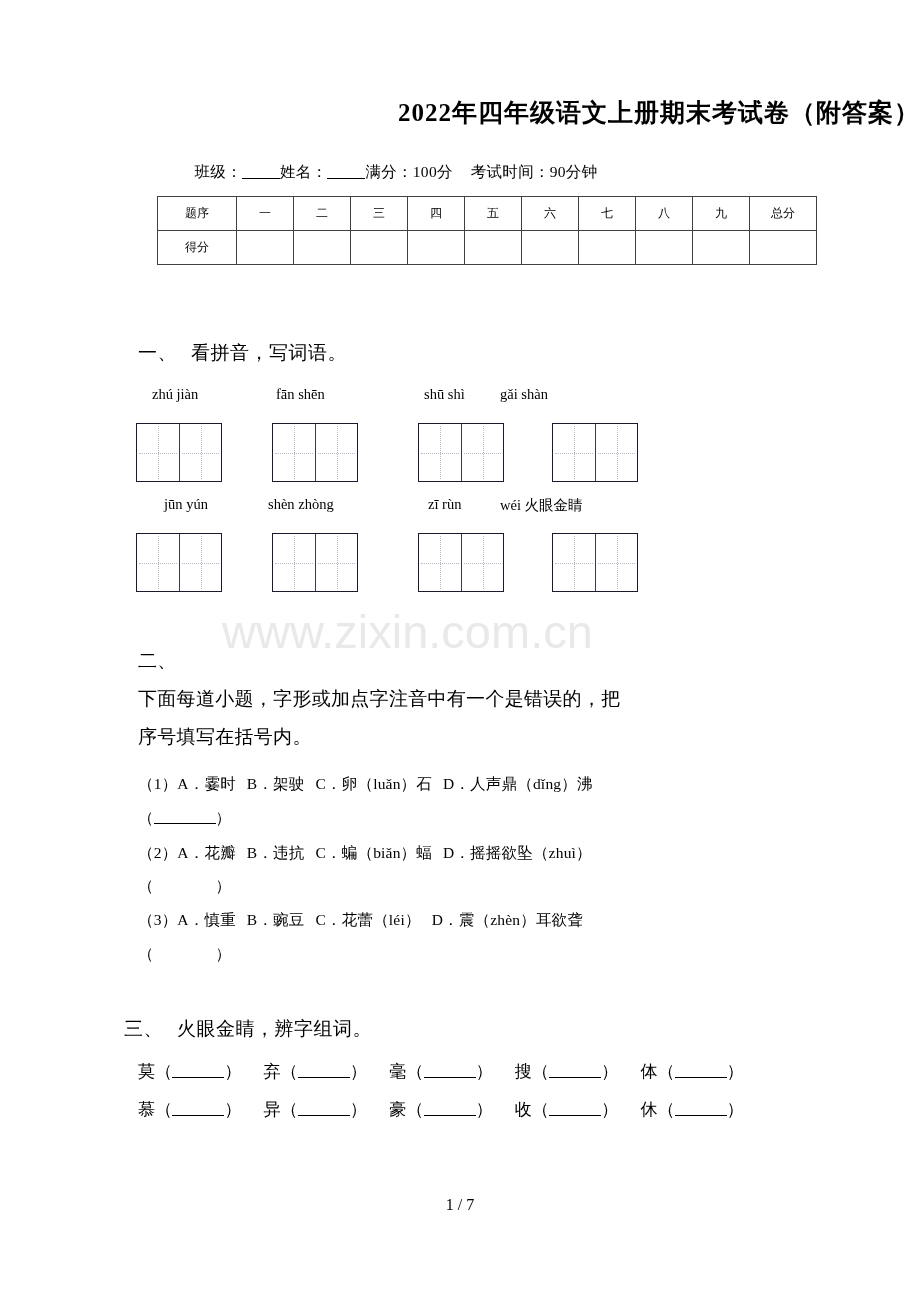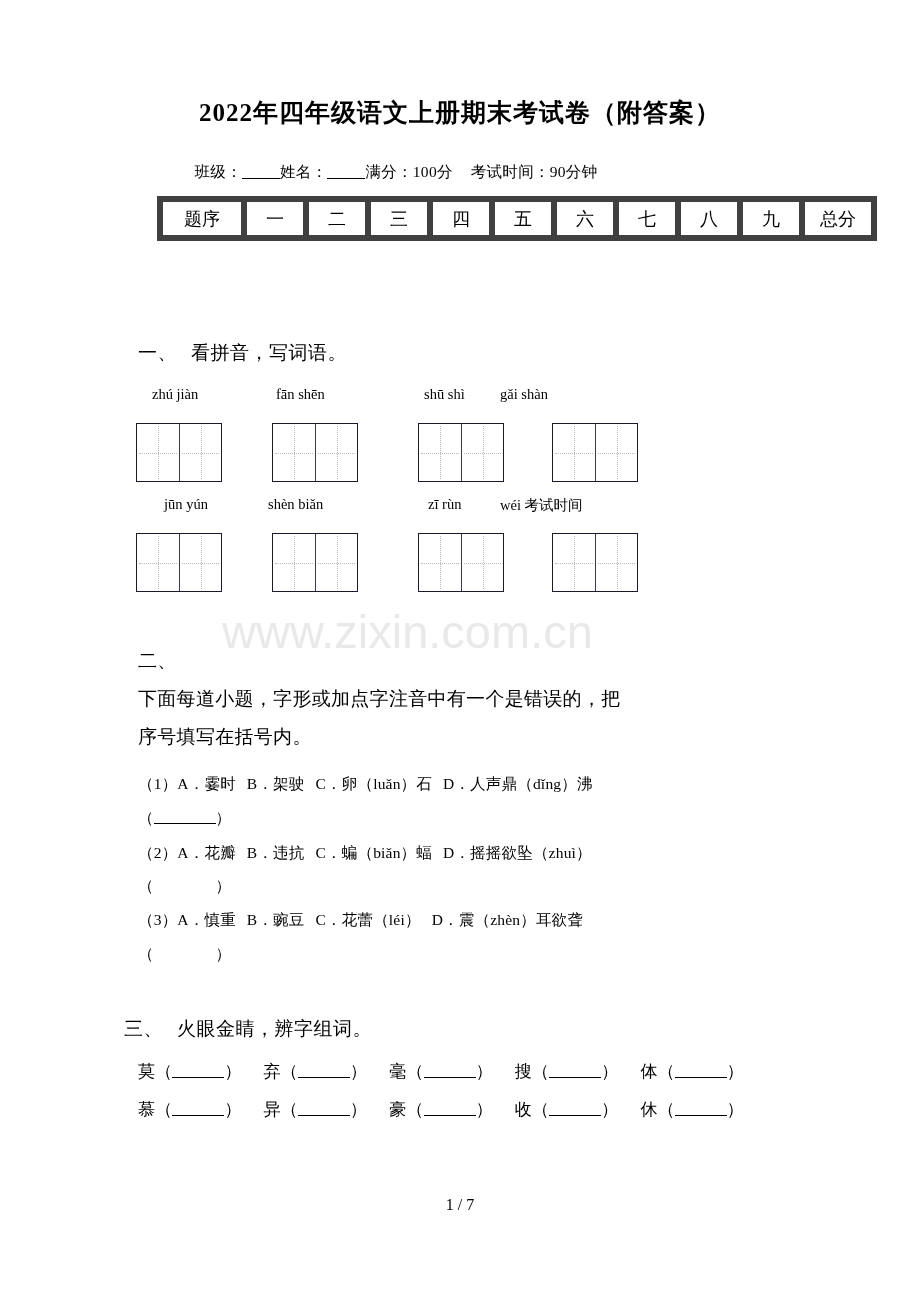--- a/index.html
+++ b/index.html
@@ -37,21 +37,21 @@
   }
 
   .content { position: relative; z-index: 2; }
 
   
   .title {
     position: absolute;
     left: 0;
     top: 96px;
     width: 920px;
-    text-align: center;
+    text-align: right;
     font-size: 25px;
     font-weight: bold;
     letter-spacing: 1px;
   }
   .subtitle {
     position: absolute;
     left: 0;
     top: 162px;
     width: 792px;
     text-align: center;
@@ -68,25 +68,25 @@
 
   
   .score-table {
     position: absolute;
     left: 157px;
     top: 196px;
     border-collapse: collapse;
     table-layout: fixed;
   }
   .score-table td {
-    border: 6px solid #404040;
+    border: 1px solid #404040;
     height: 33px;
     text-align: center;
     vertical-align: middle;
-    font-size: 18px;
+    font-size: 12px;
     padding: 0;
   }
   .score-table td.first { width: 78px; }
   .score-table td.num   { width: 56px; }
   .score-table td.total { width: 66px; }
 
   
   .sec-head {
     position: absolute;
     font-size: 19px;
@@ -214,20 +214,33 @@
         <td class="num">二</td>
         <td class="num">三</td>
         <td class="num">四</td>
         <td class="num">五</td>
         <td class="num">六</td>
         <td class="num">七</td>
         <td class="num">八</td>
         <td class="num">九</td>
         <td class="total">总分</td>
       </tr>
+      <tr>
+        <td class="first">得分</td>
+        <td class="num"></td>
+        <td class="num"></td>
+        <td class="num"></td>
+        <td class="num"></td>
+        <td class="num"></td>
+        <td class="num"></td>
+        <td class="num"></td>
+        <td class="num"></td>
+        <td class="num"></td>
+        <td class="total"></td>
+      </tr>
     </tbody>
       </table>
 
     <div class="sec-head" style="left:138px; top:340px;">
       <span class="idx">一、</span><span>看拼音，写词语。</span>
     </div>
 
     <div class="pinyin" style="left:152px; top:386px;">zhú jiàn</div>
     <div class="pinyin" style="left:276px; top:386px;">fān shēn</div>
     <div class="pinyin" style="left:424px; top:386px;">shū shì</div>
@@ -244,23 +257,23 @@
     <div class="boxgroup" style="left:418px; top:423px;">
       <div class="boxcell"></div>
       <div class="boxcell"></div>
     </div>
     <div class="boxgroup" style="left:552px; top:423px;">
       <div class="boxcell"></div>
       <div class="boxcell"></div>
     </div>
 
     <div class="pinyin" style="left:164px; top:496px;">jūn yún</div>
-    <div class="pinyin" style="left:268px; top:496px;">shèn biǎn</div>
+    <div class="pinyin" style="left:268px; top:496px;">shèn zhòng</div>
     <div class="pinyin" style="left:428px; top:496px;">zī rùn</div>
-    <div class="pinyin" style="left:500px; top:496px;">wéi 考试时间</div>
+    <div class="pinyin" style="left:500px; top:496px;">wéi 火眼金睛</div>
 
     <div class="boxgroup" style="left:136px; top:533px;">
       <div class="boxcell"></div>
       <div class="boxcell"></div>
     </div>
     <div class="boxgroup" style="left:272px; top:533px;">
       <div class="boxcell"></div>
       <div class="boxcell"></div>
     </div>
     <div class="boxgroup" style="left:418px; top:533px;">

